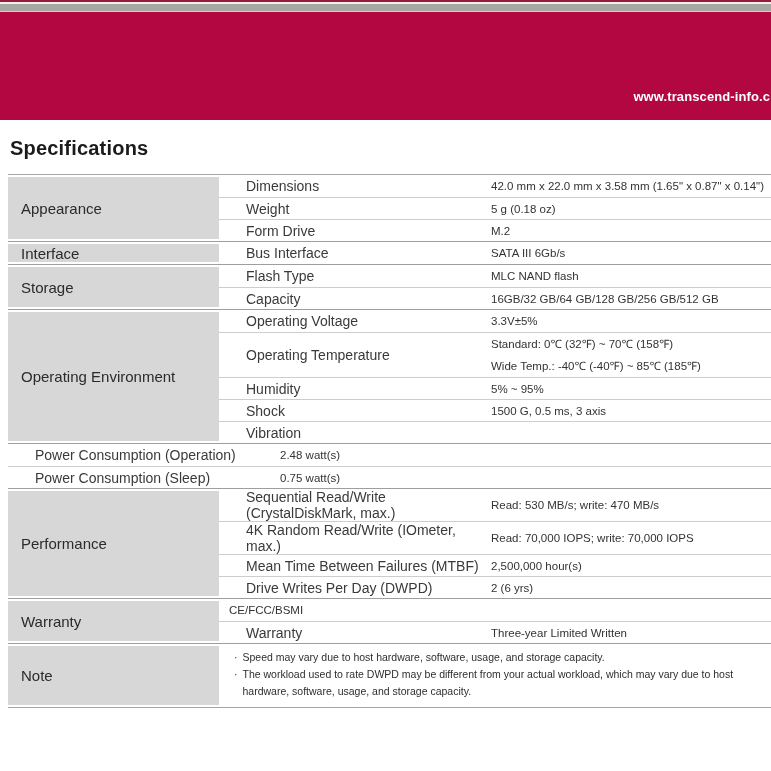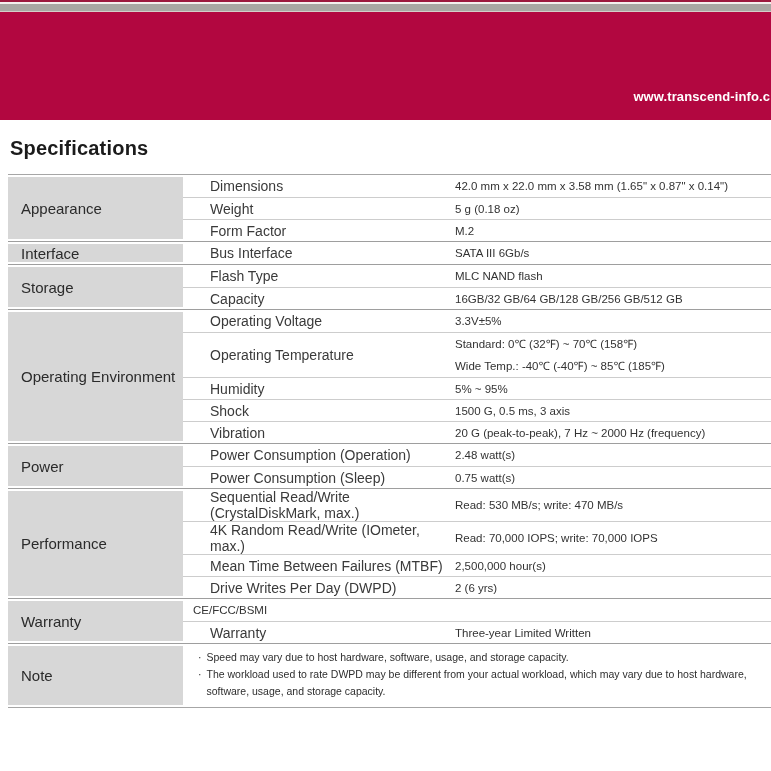--- a/index.html
+++ b/index.html
@@ -42,21 +42,21 @@
   }
   
   .spec-table {
     border-top: 1px solid #a6a6a6;
     border-bottom: 1px solid #a6a6a6;
     width: 763px;
   }
   .section { display: flex; }
   .section + .section { border-top: 1px solid var(--divider-gray, #9e9e9e); }
   .cat {
-    width: 175px;
+    width: 211px;
     flex-shrink: 0;
     background: var(--category-bg, #d7d7d7);
     margin: 2px 0;
     display: flex;
     align-items: center;
     padding-left: 13px;
     font-size: 15px;
     color: #2b2b2b;
   }
   .rows { flex: 1; display: flex; flex-direction: column; min-width: 0; }
@@ -113,21 +113,21 @@
       <div class="rows">
         <div class="row">
           <div class="lbl">Dimensions</div>
           <div class="val">42.0 mm x 22.0 mm x 3.58 mm (1.65" x 0.87" x 0.14")</div>
         </div>
         <div class="row">
           <div class="lbl">Weight</div>
           <div class="val">5 g (0.18 oz)</div>
         </div>
         <div class="row">
-          <div class="lbl">Form Factor</div>
+          <div class="lbl">Form Drive</div>
           <div class="val">M.2</div>
         </div>
       </div>
     </div>
 
     <div class="section">
       <div class="cat">Interface</div>
       <div class="rows">
         <div class="row">
           <div class="lbl">Bus Interface</div>
@@ -167,27 +167,25 @@
         <div class="row">
           <div class="lbl">Humidity</div>
           <div class="val">5% ~ 95%</div>
         </div>
         <div class="row">
           <div class="lbl">Shock</div>
           <div class="val">1500 G, 0.5 ms, 3 axis</div>
         </div>
         <div class="row">
           <div class="lbl">Vibration</div>
-          <div class="val">20 G (peak-to-peak), 7 Hz ~ 2000 Hz (frequency)</div>
-        </div>
-      </div>
-    </div>
-
-    <div class="section">
-      <div class="cat">Power</div>
+        </div>
+      </div>
+    </div>
+
+    <div class="section">
       <div class="rows">
         <div class="row">
           <div class="lbl">Power Consumption (Operation)</div>
           <div class="val">2.48 watt(s)</div>
         </div>
         <div class="row">
           <div class="lbl">Power Consumption (Sleep)</div>
           <div class="val">0.75 watt(s)</div>
         </div>
       </div>

